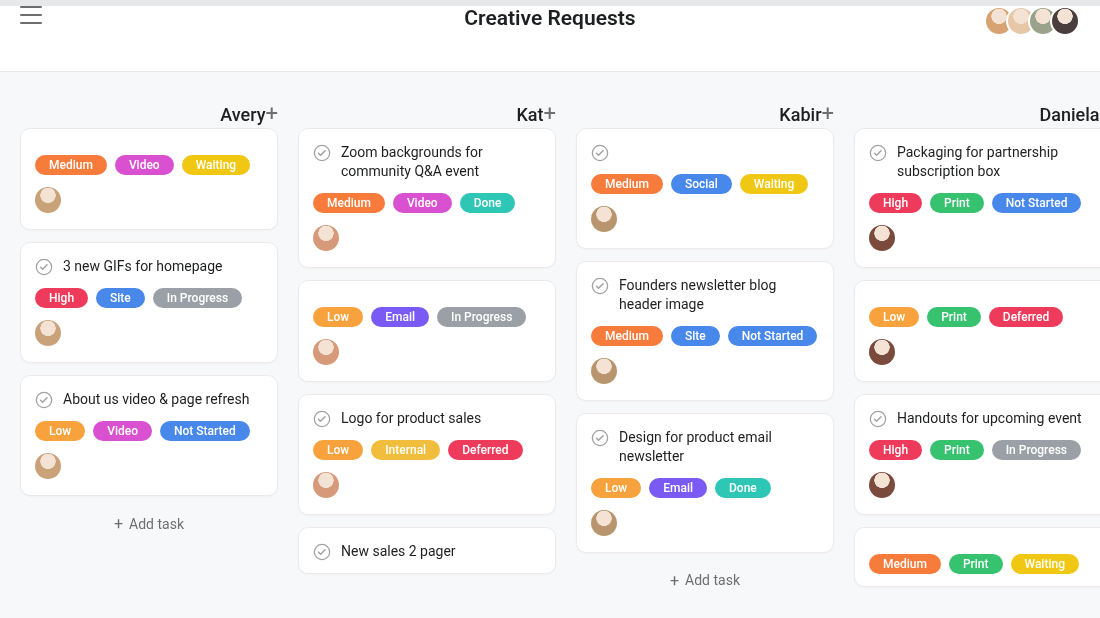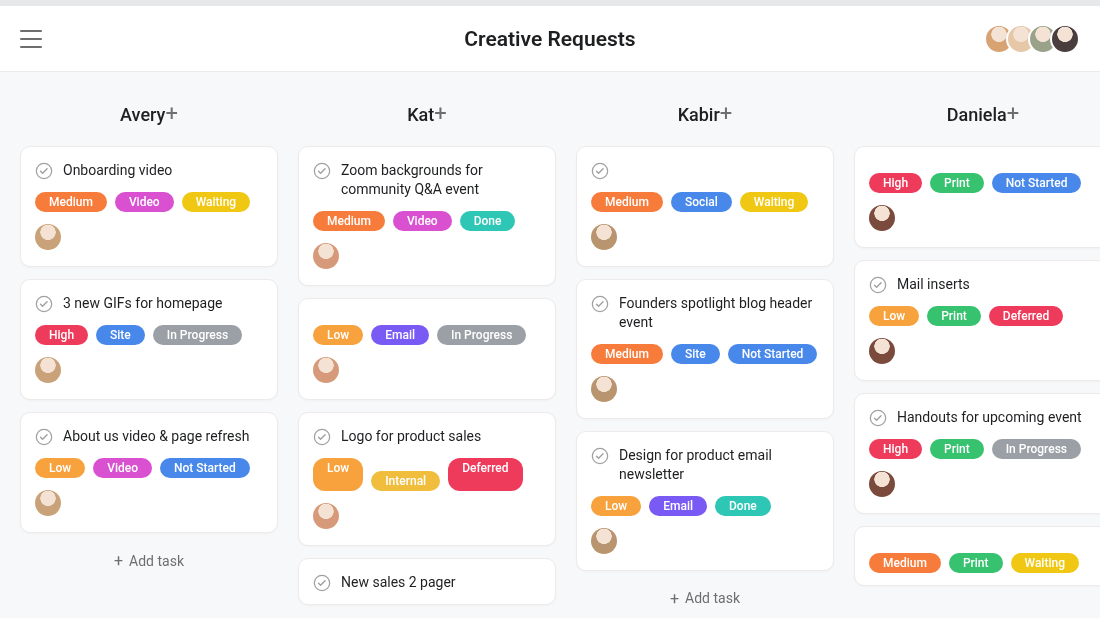--- a/index.html
+++ b/index.html
@@ -9,21 +9,20 @@
     width: 1100px;
     height: 618px;
     overflow: hidden;
     color: #1e1f21;
   }
   .topbar-strip { height:6px; background:#e6e8e9; }
   .header {
     background:#fff;
     height:66px;
     display:flex;
-    align-items:center;
     padding:0 20px;
     border-bottom:1px solid #edeae9;
     position:relative;
   }
   .hamburger {
     width:22px;height:18px;display:flex;flex-direction:column;justify-content:space-between;cursor:pointer;
   }
   .hamburger span{height:2px;background:#6d6e6f;border-radius:1px;}
   .header-title{
     position:absolute;left:0;right:0;text-align:center;font-size:21px;font-weight:600;pointer-events:none;
@@ -31,21 +30,21 @@
   .avatars{margin-left:auto;display:flex;}
   .avatars .av{width:30px;height:30px;border-radius:50%;border:2px solid #fff;margin-left:-8px;}
   .avatars .av:first-child{margin-left:0;}
   .board{
     display:flex;
     gap:20px;
     padding:28px 20px 0 20px;
     overflow:hidden;
   }
   .col{width:258px;flex:0 0 258px;display:flex;flex-direction:column;}
-  .col-header{display:flex;align-items:center;justify-content:center;height:28px;margin-bottom:18px;}
+  .col-header{display:flex;align-items:center;justify-content:flex-end;height:28px;}
   .col-title{font-size:18px;font-weight:500;color:#1e1f21;}
   .plus-btn{font-size:22px;color:#6d6e6f;cursor:pointer;line-height:1;}
   .cards{display:flex;flex-direction:column;gap:12px;}
   .card{
     background:#fff;border:1px solid #edeae9;border-radius:10px;
     padding:14px 14px 12px 14px;
     box-shadow:0 1px 2px rgba(0,0,0,0.03);
     cursor:pointer;
   }
   .card-head{display:flex;align-items:flex-start;gap:10px;}
@@ -91,29 +90,20 @@
 </div>
 
 <div class="board" id="board">
     <div class="col">
       <div class="col-header">
         <div class="col-title">Avery</div>
         <div class="plus-btn">+</div>
       </div>
       <div class="cards">
         <div class="card">
-          <div class="card-head">
-            <span class="check">
-              <svg viewBox="0 0 20 20" width="18" height="18">
-                <circle cx="10" cy="10" r="8.5" fill="none" stroke="#a2a0a2" stroke-width="1.4"></circle>
-                <path d="M6.2 10.3l2.2 2.2 5-5" fill="none" stroke="#a2a0a2" stroke-width="1.6" stroke-linecap="round" stroke-linejoin="round"></path>
-              </svg>
-            </span>
-            <div class="card-title">Onboarding video</div>
-          </div>
           <div class="tags">
             <span class="tag" style="background: rgb(247, 124, 60);">Medium</span>
             <span class="tag" style="background: rgb(217, 80, 208);">Video</span>
             <span class="tag" style="background: rgb(240, 200, 19);">Waiting</span>
           </div>
           <div class="assignee"><span class="av" style="width: 26px; height: 26px; border-radius: 50%; background: radial-gradient(circle at 50% 32%, rgb(244, 226, 212) 0px, rgb(244, 226, 212) 34%, rgb(201, 162, 122) 36%, rgb(201, 162, 122) 100%);"></span></div>
         </div>
         <div class="card">
           <div class="card-head">
             <span class="check">
@@ -190,21 +180,21 @@
             <span class="check">
               <svg viewBox="0 0 20 20" width="18" height="18">
                 <circle cx="10" cy="10" r="8.5" fill="none" stroke="#a2a0a2" stroke-width="1.4"></circle>
                 <path d="M6.2 10.3l2.2 2.2 5-5" fill="none" stroke="#a2a0a2" stroke-width="1.6" stroke-linecap="round" stroke-linejoin="round"></path>
               </svg>
             </span>
             <div class="card-title">Logo for product sales</div>
           </div>
           <div class="tags">
             <span class="tag" style="background: rgb(247, 162, 60);">Low</span>
-            <span class="tag" style="background: rgb(240, 189, 60); margin-top: 13px;">Internal</span>
+            <span class="tag" style="background: rgb(240, 189, 60);">Internal</span>
             <span class="tag" style="background: rgb(239, 59, 91);">Deferred</span>
           </div>
           <div class="assignee"><span class="av" style="width: 26px; height: 26px; border-radius: 50%; background: radial-gradient(circle at 50% 32%, rgb(244, 226, 212) 0px, rgb(244, 226, 212) 34%, rgb(214, 154, 122) 36%, rgb(214, 154, 122) 100%);"></span></div>
         </div>
         <div class="card">
           <div class="card-head">
             <span class="check">
               <svg viewBox="0 0 20 20" width="18" height="18">
                 <circle cx="10" cy="10" r="8.5" fill="none" stroke="#a2a0a2" stroke-width="1.4"></circle>
                 <path d="M6.2 10.3l2.2 2.2 5-5" fill="none" stroke="#a2a0a2" stroke-width="1.6" stroke-linecap="round" stroke-linejoin="round"></path>
@@ -238,21 +228,21 @@
           <div class="assignee"><span class="av" style="width: 26px; height: 26px; border-radius: 50%; background: radial-gradient(circle at 50% 32%, rgb(244, 226, 212) 0px, rgb(244, 226, 212) 34%, rgb(184, 149, 110) 36%, rgb(184, 149, 110) 100%);"></span></div>
         </div>
         <div class="card">
           <div class="card-head">
             <span class="check">
               <svg viewBox="0 0 20 20" width="18" height="18">
                 <circle cx="10" cy="10" r="8.5" fill="none" stroke="#a2a0a2" stroke-width="1.4"></circle>
                 <path d="M6.2 10.3l2.2 2.2 5-5" fill="none" stroke="#a2a0a2" stroke-width="1.6" stroke-linecap="round" stroke-linejoin="round"></path>
               </svg>
             </span>
-            <div class="card-title">Founders spotlight blog header event</div>
+            <div class="card-title">Founders newsletter blog header image</div>
           </div>
           <div class="tags">
             <span class="tag" style="background: rgb(247, 124, 60);">Medium</span>
             <span class="tag" style="background: rgb(71, 136, 234);">Site</span>
             <span class="tag" style="background: rgb(71, 136, 234);">Not Started</span>
           </div>
           <div class="assignee"><span class="av" style="width: 26px; height: 26px; border-radius: 50%; background: radial-gradient(circle at 50% 32%, rgb(244, 226, 212) 0px, rgb(244, 226, 212) 34%, rgb(184, 149, 110) 36%, rgb(184, 149, 110) 100%);"></span></div>
         </div>
         <div class="card">
           <div class="card-head">
@@ -277,37 +267,37 @@
         <span>Add task</span>
       </div>
     </div>
     <div class="col">
       <div class="col-header">
         <div class="col-title">Daniela</div>
         <div class="plus-btn">+</div>
       </div>
       <div class="cards">
         <div class="card">
+          <div class="card-head">
+            <span class="check">
+              <svg viewBox="0 0 20 20" width="18" height="18">
+                <circle cx="10" cy="10" r="8.5" fill="none" stroke="#a2a0a2" stroke-width="1.4"></circle>
+                <path d="M6.2 10.3l2.2 2.2 5-5" fill="none" stroke="#a2a0a2" stroke-width="1.6" stroke-linecap="round" stroke-linejoin="round"></path>
+              </svg>
+            </span>
+            <div class="card-title">Packaging for partnership subscription box</div>
+          </div>
           <div class="tags">
             <span class="tag" style="background: rgb(239, 59, 91);">High</span>
             <span class="tag" style="background: rgb(54, 194, 110);">Print</span>
             <span class="tag" style="background: rgb(71, 136, 234);">Not Started</span>
           </div>
           <div class="assignee"><span class="av" style="width: 26px; height: 26px; border-radius: 50%; background: radial-gradient(circle at 50% 32%, rgb(244, 226, 212) 0px, rgb(244, 226, 212) 34%, rgb(122, 74, 61) 36%, rgb(122, 74, 61) 100%);"></span></div>
         </div>
         <div class="card">
-          <div class="card-head">
-            <span class="check">
-              <svg viewBox="0 0 20 20" width="18" height="18">
-                <circle cx="10" cy="10" r="8.5" fill="none" stroke="#a2a0a2" stroke-width="1.4"></circle>
-                <path d="M6.2 10.3l2.2 2.2 5-5" fill="none" stroke="#a2a0a2" stroke-width="1.6" stroke-linecap="round" stroke-linejoin="round"></path>
-              </svg>
-            </span>
-            <div class="card-title">Mail inserts</div>
-          </div>
           <div class="tags">
             <span class="tag" style="background: rgb(247, 162, 60);">Low</span>
             <span class="tag" style="background: rgb(54, 194, 110);">Print</span>
             <span class="tag" style="background: rgb(239, 59, 91);">Deferred</span>
           </div>
           <div class="assignee"><span class="av" style="width: 26px; height: 26px; border-radius: 50%; background: radial-gradient(circle at 50% 32%, rgb(244, 226, 212) 0px, rgb(244, 226, 212) 34%, rgb(122, 74, 61) 36%, rgb(122, 74, 61) 100%);"></span></div>
         </div>
         <div class="card">
           <div class="card-head">
             <span class="check">

